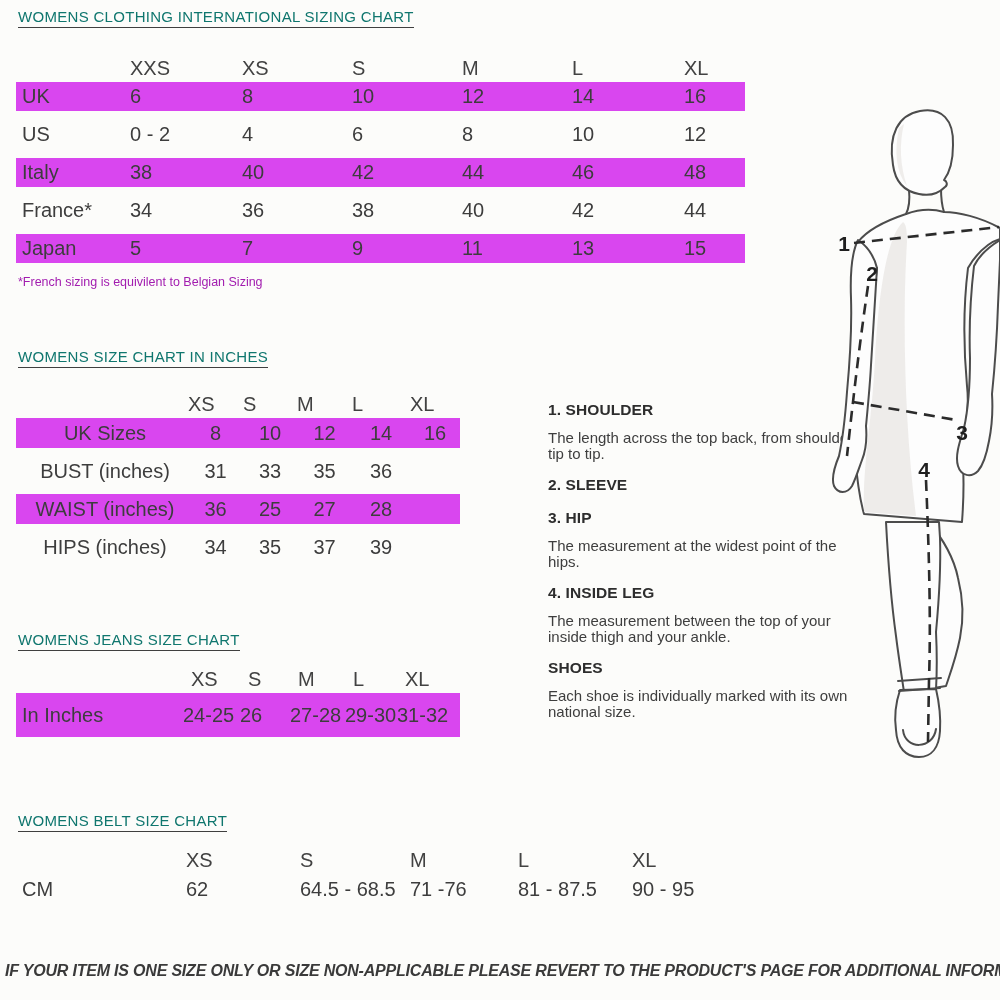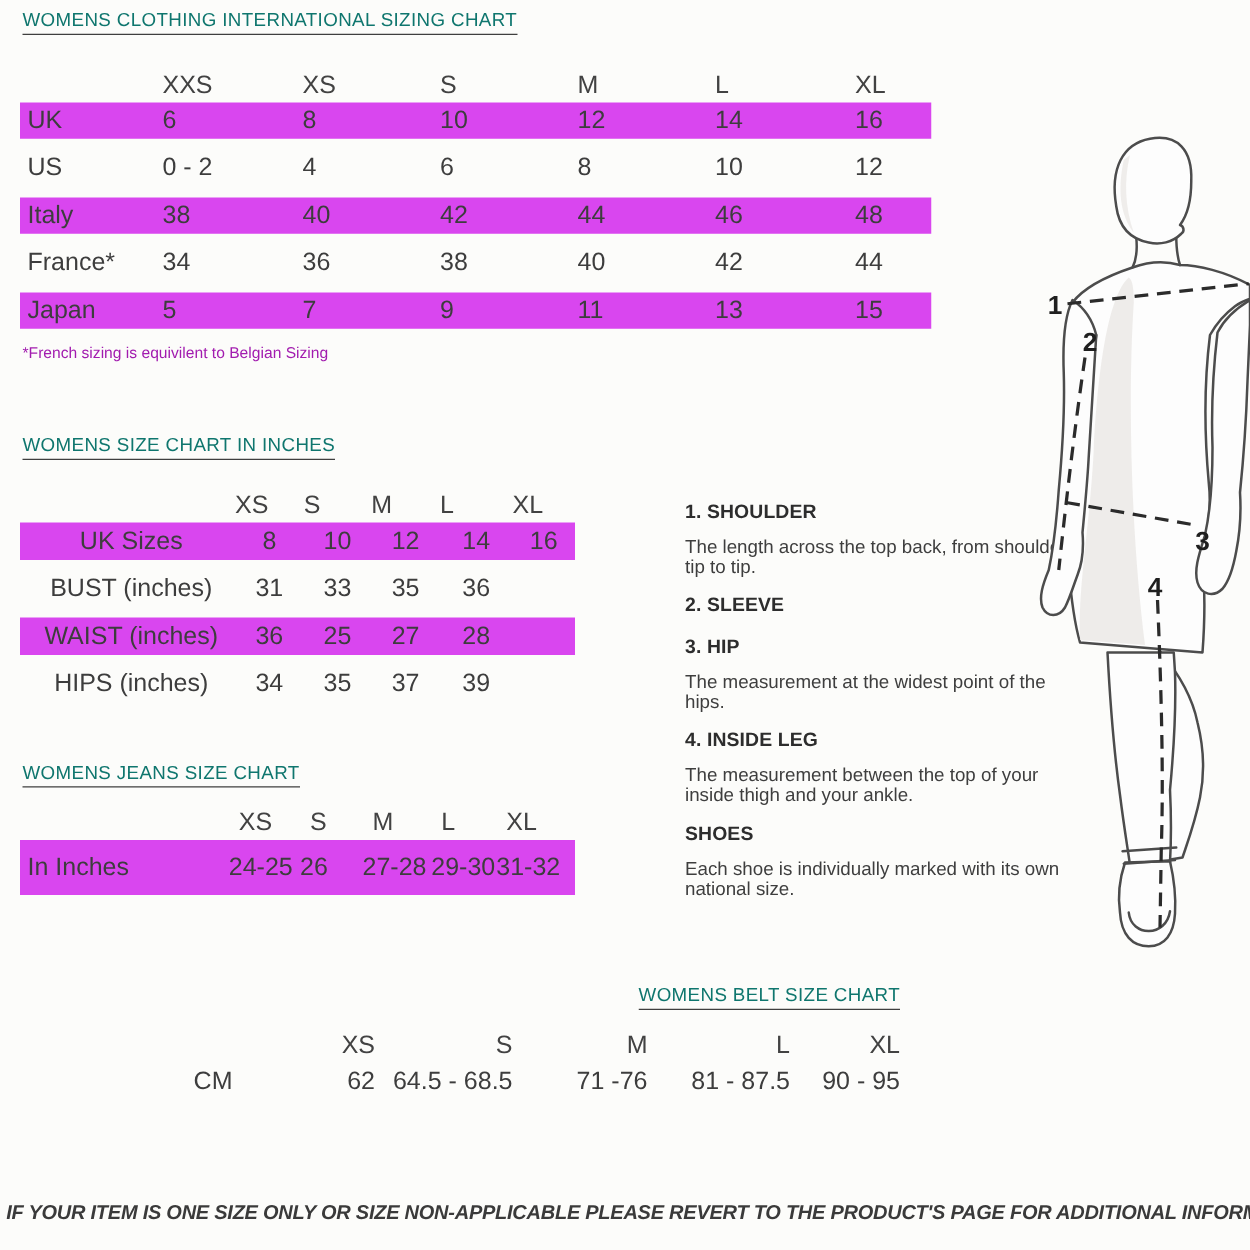--- a/index.html
+++ b/index.html
@@ -4,22 +4,22 @@
 <style>
   html,body{margin:0;padding:0;}
   body{
     width:1000px;height:1000px;position:relative;overflow:hidden;
     background:#fcfcfa;color:#3d3d3d;
     font-family:"Liberation Sans","DejaVu Sans",sans-serif;
   }
   .sec{position:absolute;left:16px;}
   .sec1{top:8px;width:729px;}
   .sec2{top:348px;width:444px;}
-  .sec3{top:610px;width:444px;}
-  .sec4{top:788px;width:704px;text-align:right;}
+  .sec3{top:631px;width:444px;}
+  .sec4{top:812px;width:704px;}
   .sec-title{
     display:inline-block;margin:0 0 0 2px;
     font-size:15px;font-weight:normal;letter-spacing:.3px;color:#0f766e;
     border-bottom:1.5px solid #3f3f3f;padding-bottom:2px;
   }
   .t-head,.t-row{display:grid;align-items:center;font-size:20px;}
   .t-head{height:28px;color:#424242;}
   .t-row{height:29px;margin-bottom:9px;}
   .t-row.shaded{background:#d946ef;}
   .t-label{padding-left:6px;}

